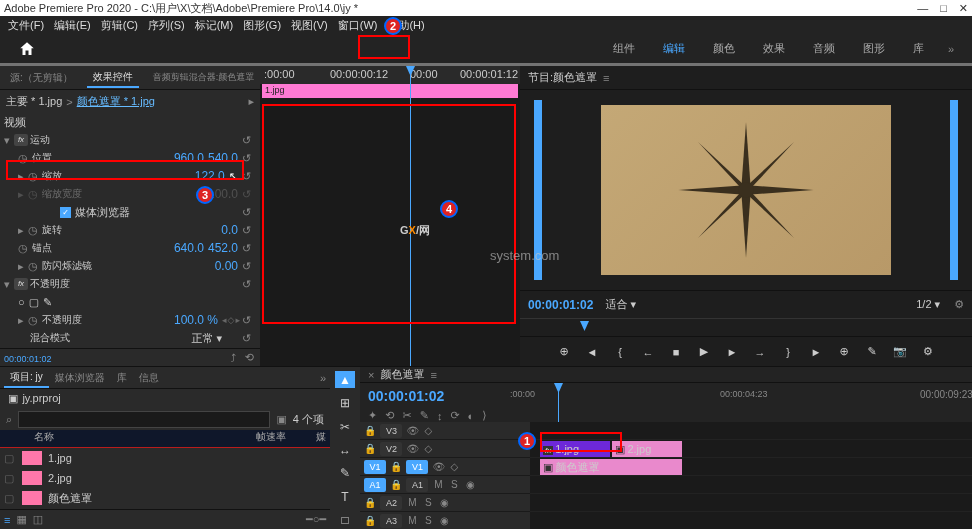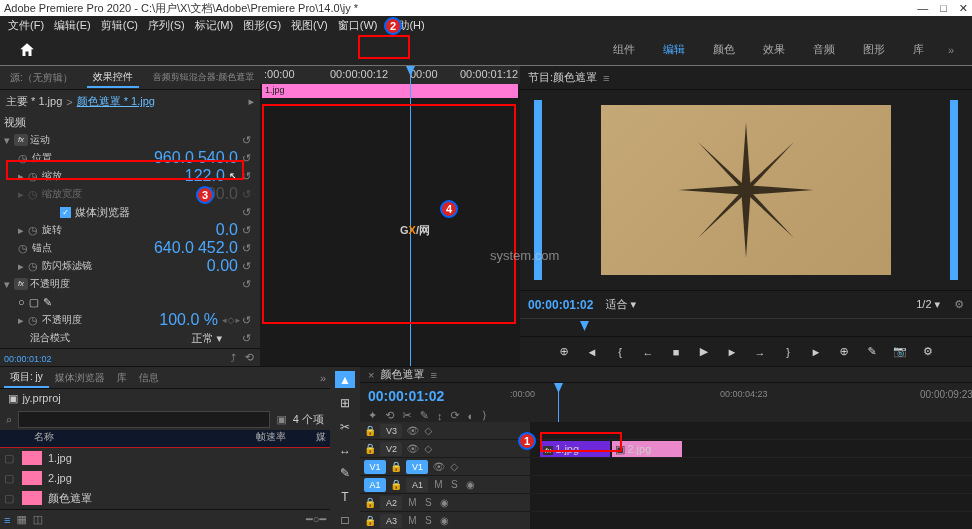--- a/index.html
+++ b/index.html
@@ -3,41 +3,41 @@
 <meta charset="utf-8">
 <style>
 *{margin:0;padding:0;box-sizing:border-box;font-family:"Microsoft YaHei",Arial,sans-serif;font-size:11px;color:#ccc}
 body{background:#232323;width:972px;height:529px;overflow:hidden;position:relative}
 .titlebar{height:16px;background:#fff;color:#333;padding:0 4px;display:flex;align-items:center;justify-content:space-between}
 .titlebar span{color:#333;font-size:11px}
 .winbtns{display:flex;gap:12px}
 .winbtns span{color:#333;cursor:pointer}
 .menubar{height:18px;background:#232323;padding:2px 4px;display:flex;gap:2px}
 .menubar span{color:#ddd;padding:0 4px;cursor:pointer}
-.workspace-tabs{height:32px;background:#232323;display:flex;align-items:center;padding:0 18px;border-bottom:1px solid #737373}
+.workspace-tabs{height:32px;background:#232323;display:flex;align-items:center;padding:0 18px;border-bottom:3px solid #737373}
 .home-icon{width:18px;height:18px;color:#fff}
 .ws-spacer{flex:1}
 .ws-tab{padding:6px 14px;color:#aaa;cursor:pointer}
 .ws-tab.active{color:#4aa8ff}
 .ws-more{color:#888;margin-left:10px}
 .red-box{border:2px solid red;position:absolute}
 .blue-circle{position:absolute;width:18px;height:18px;border-radius:50%;background:#d22;border:2px solid #06f;color:#fff;font-weight:bold;display:flex;align-items:center;justify-content:center;font-size:11px}
 .main{display:flex;height:300px}
 .left-col{width:260px;background:#2a2a2a;display:flex;flex-direction:column}
 .panel-tabs{height:24px;display:flex;align-items:center;border-bottom:1px solid #111;padding:0 4px;gap:8px}
 .panel-tab{color:#888;padding:2px 6px;cursor:pointer;white-space:nowrap;font-size:10px}
 .panel-tab.active{color:#ddd;border-bottom:2px solid #4aa8ff}
 .breadcrumb{padding:4px 6px;font-size:10px;color:#bbb;display:flex;align-items:center;gap:4px}
 .bc-link{color:#6bf;text-decoration:underline;cursor:pointer}
 .prop-row{display:flex;align-items:center;height:18px;padding:0 4px;position:relative}
 .arrow{width:10px;color:#888}
 .fx{width:14px;height:12px;background:#444;color:#ddd;font-size:8px;text-align:center;line-height:12px;border-radius:2px;margin-right:2px;font-style:italic}
 .stopwatch{width:12px;color:#888;margin-right:2px}
 .prop-label{flex:1;color:#ccc;font-size:10px}
-.prop-val{color:#4aa8ff;font-size:16px;margin-right:4px}
+.prop-val{color:#4aa8ff;font-size:12px;margin-right:4px}
 .reset{width:14px;color:#888;cursor:pointer}
 .kf-nav{display:flex;gap:1px;margin-right:2px}
 .kf-nav span{color:#666;font-size:9px}
 .chk{width:11px;height:11px;background:#4aa8ff;display:inline-flex;align-items:center;justify-content:center;color:#fff;font-size:8px;margin-right:4px}
 .mid-col{width:260px;background:#1a1a1a;position:relative}
 .timeline-ruler{height:18px;background:#2a2a2a;display:flex;font-size:9px;color:#888;position:relative}
 .ruler-tick{position:absolute;top:2px}
 .clip-bar{position:absolute;top:18px;left:2px;right:2px;height:14px;background:#ff7ad4;color:#222;font-size:9px;padding:1px 3px}
 .playhead{position:absolute;top:0;bottom:0;width:1px;background:#4aa8ff}
 .playhead::before{content:"";position:absolute;top:0;left:-4px;width:9px;height:10px;background:#4aa8ff;clip-path:polygon(0 0,100% 0,50% 100%)}
@@ -432,20 +432,23 @@
             <span class="track-ctl">S</span>
             <span class="track-ctl">◉</span>
           </div>
       </div>
       <div class="track-content">
         <div class="track-lane"></div>
         <div class="track-lane">
           <div class="clip" style="left:10px;width:70px"><span class="fx-badge">fx</span><span>1.jpg</span></div>
           <div class="clip" style="left:82px;width:70px;background:#e989cc"><span style="color:#333;margin-right:2px">▣</span><span>2.jpg</span></div>
         </div>
+        <div class="track-lane">
+          <div class="clip" style="left:10px;width:142px;background:#e989cc"><span style="color:#333;margin-right:2px">▣</span><span>颜色遮罩</span></div>
+        </div>
         <div class="track-lane"></div>
         <div class="track-lane"></div>
         <div class="track-lane"></div>
       </div>
     </div>
   </div>
 </div>
 
 <div class="red-box" style="left:358px;top:35px;width:52px;height:24px"></div>
 <div class="blue-circle" style="left:384px;top:17px">2</div>

